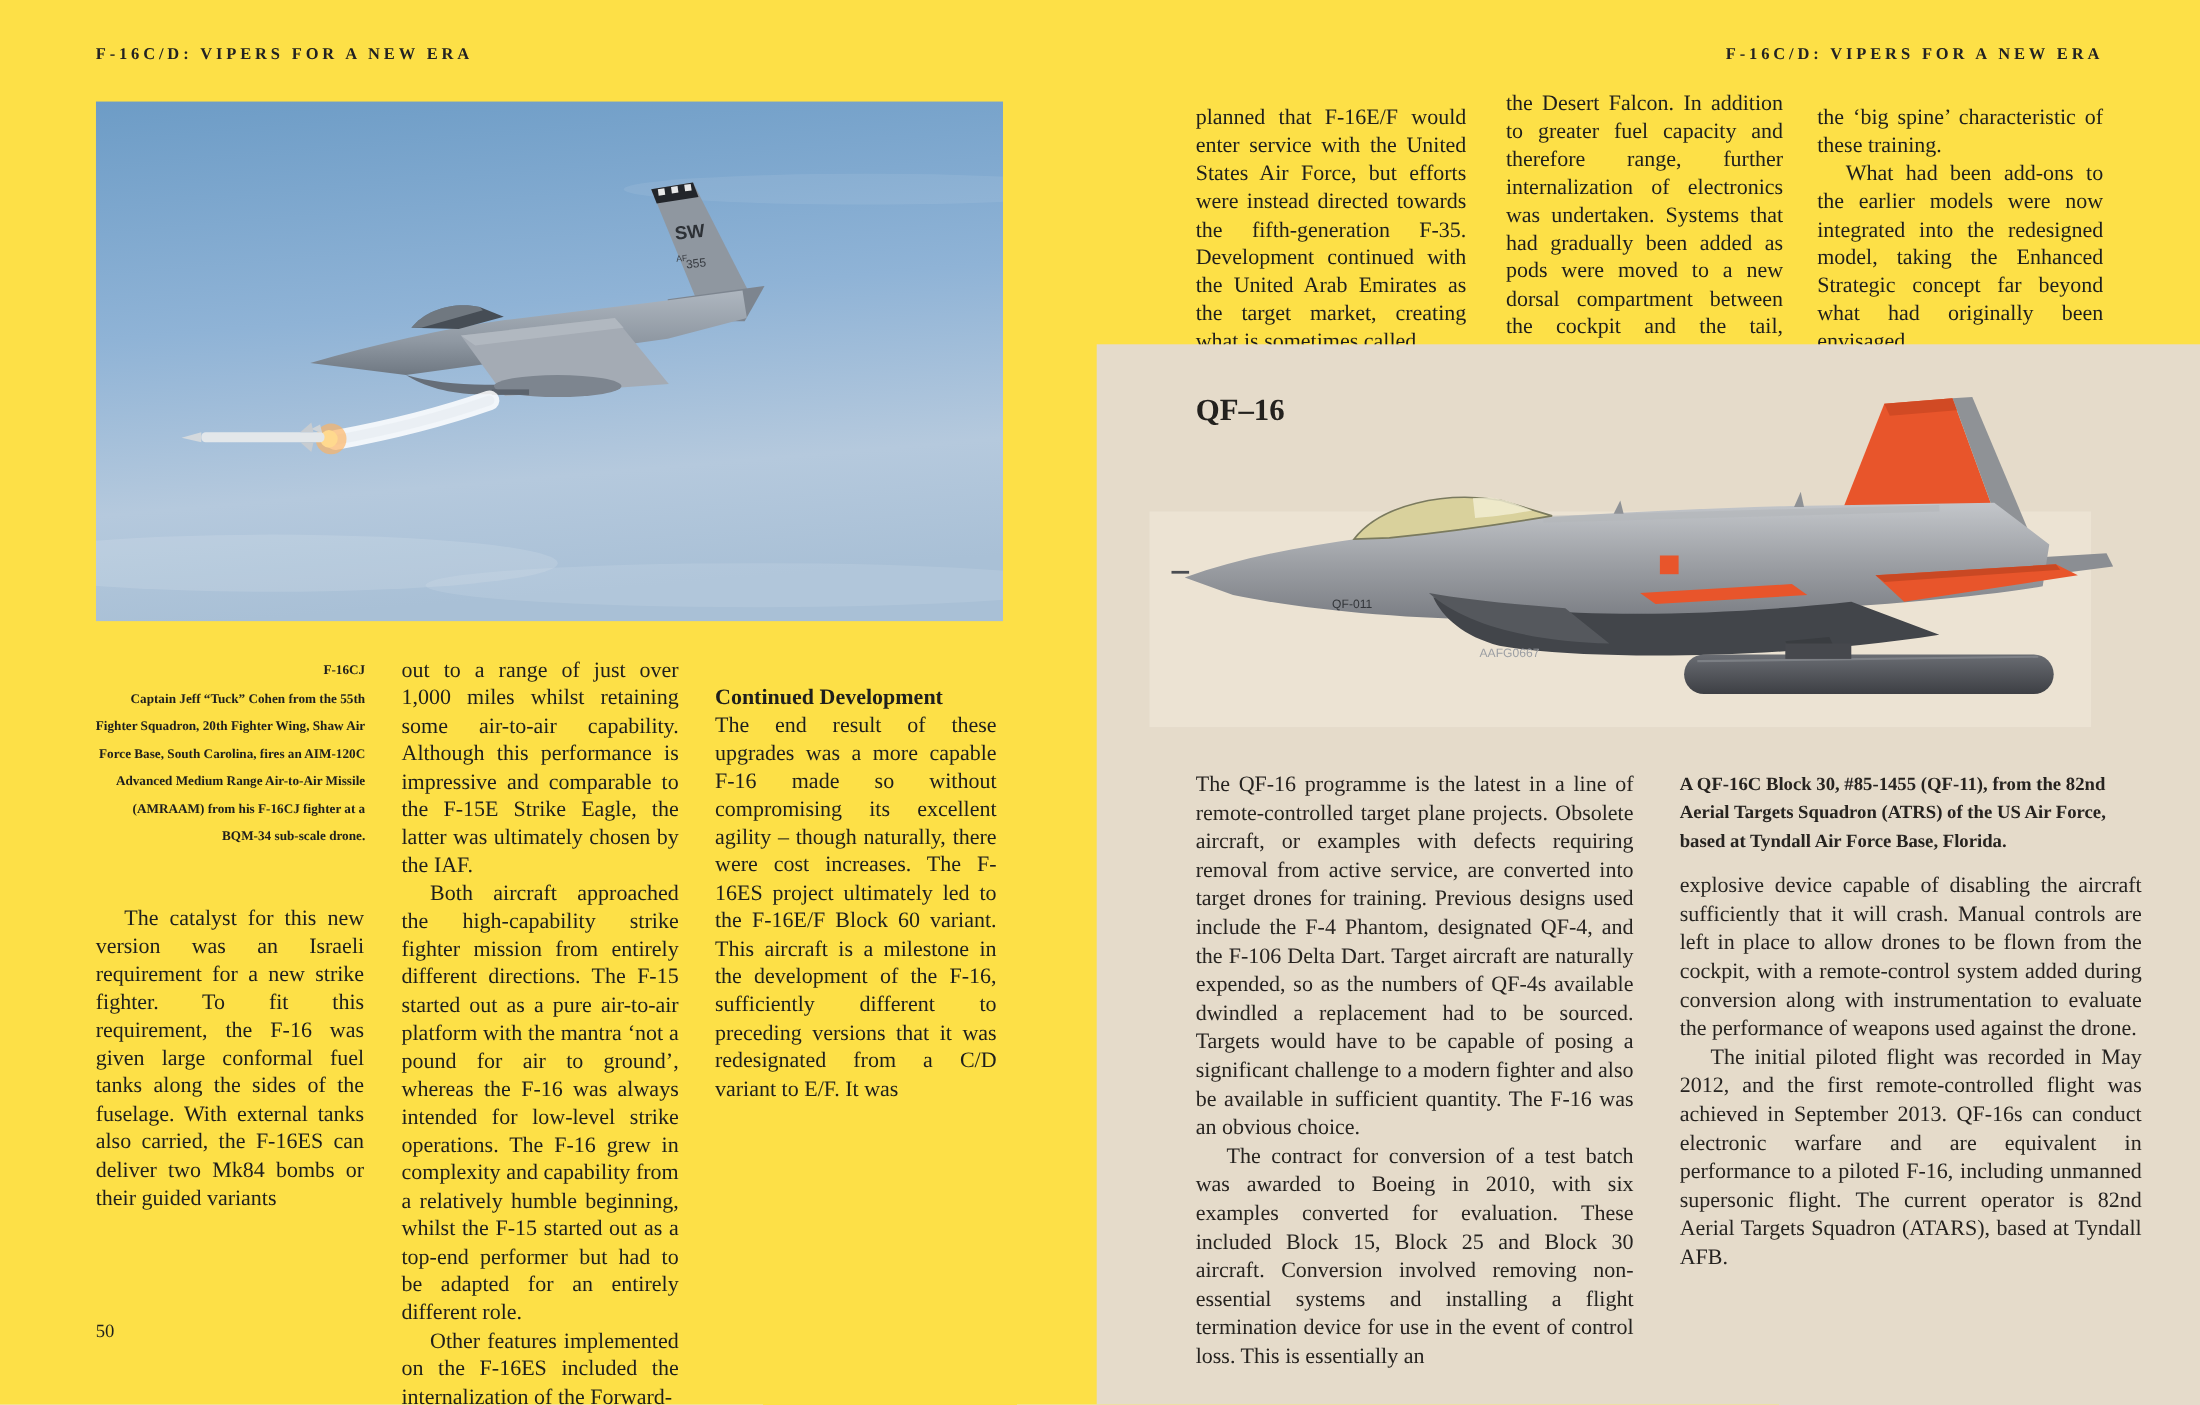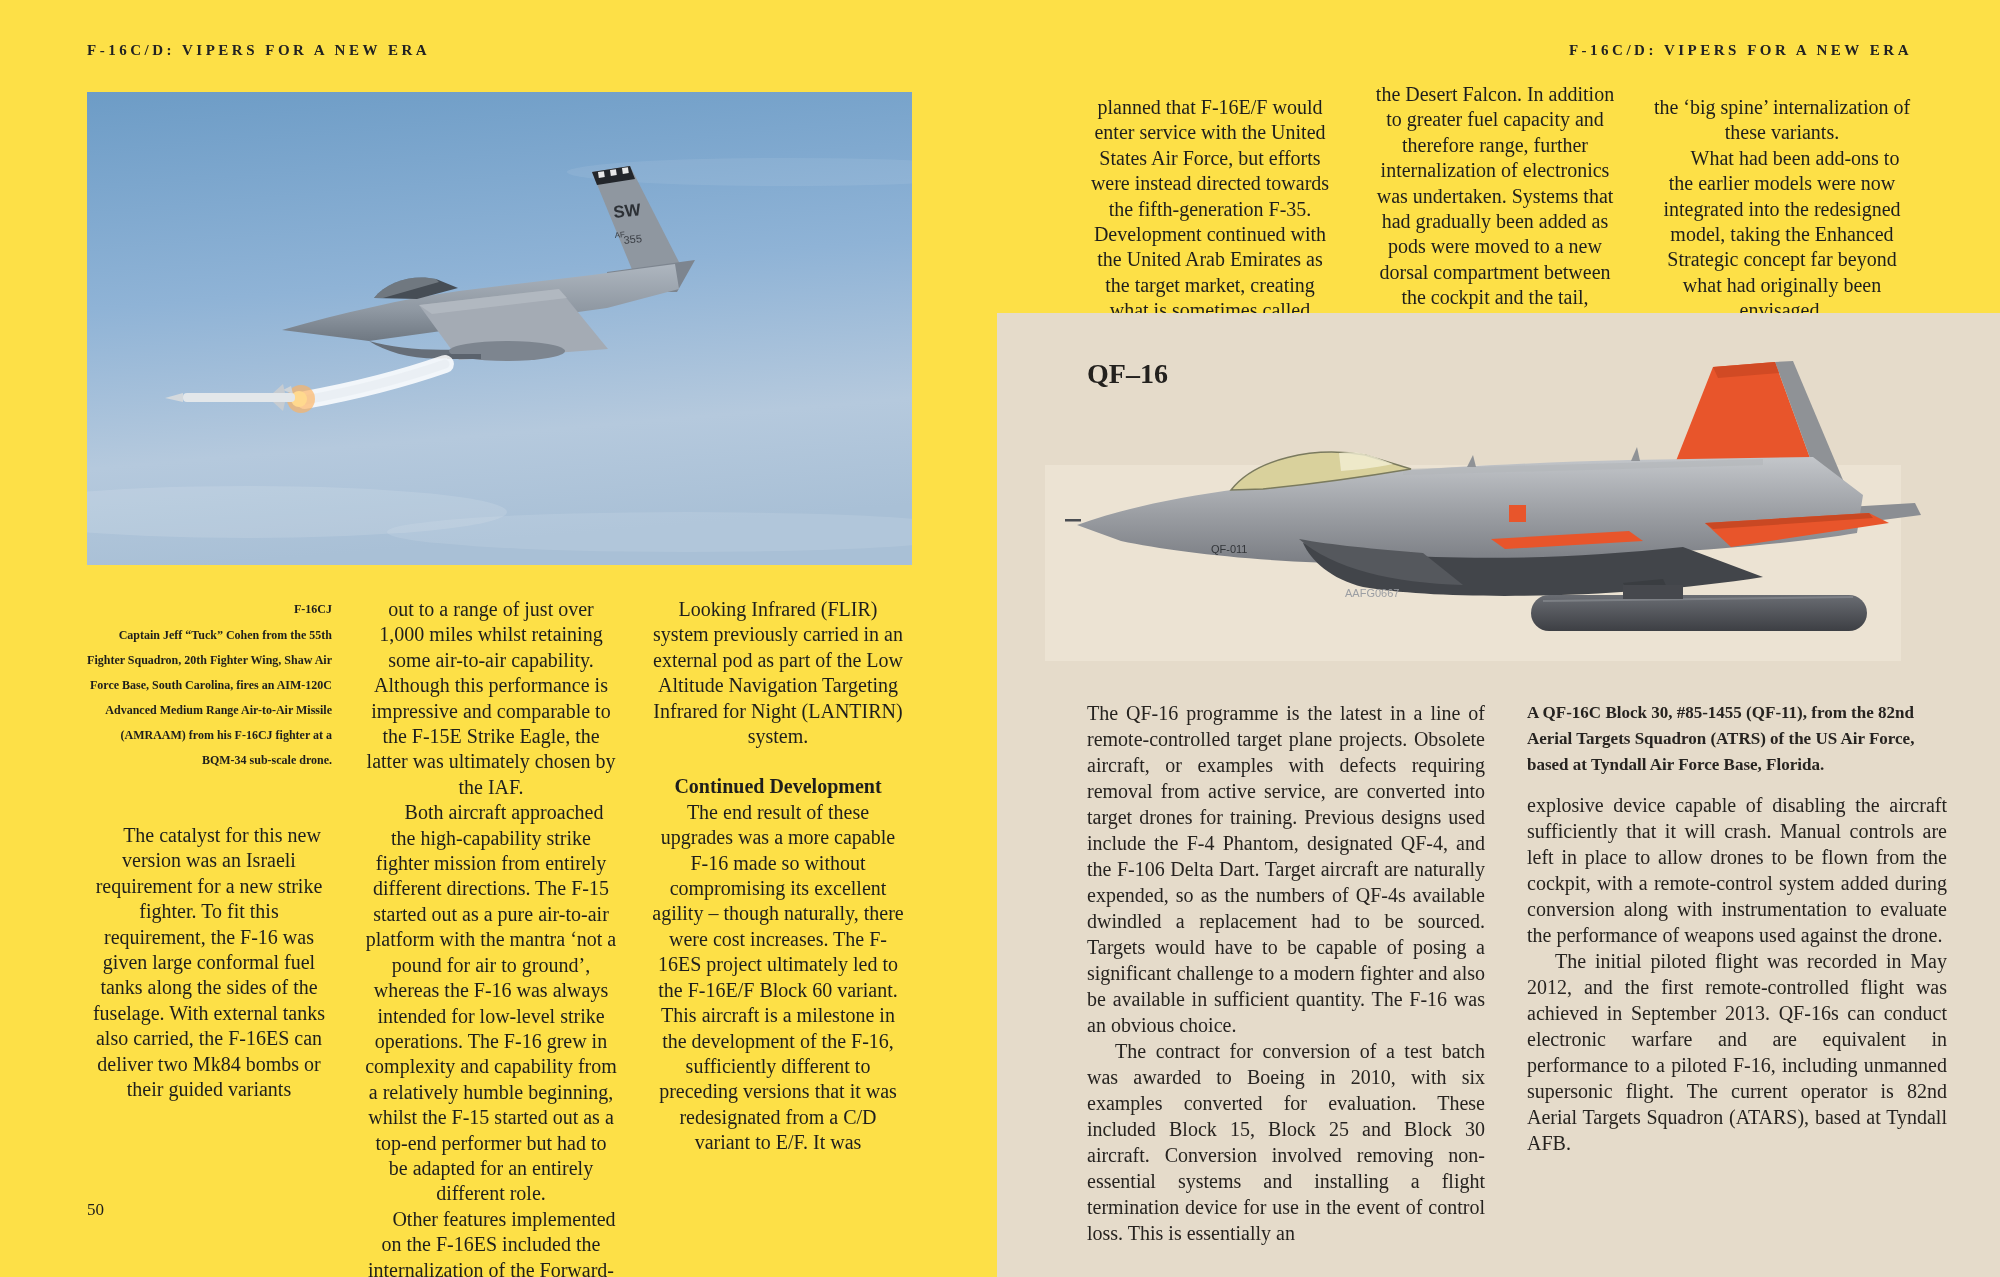--- a/index.html
+++ b/index.html
@@ -17,21 +17,21 @@
     position:absolute;left:87px;top:92px;width:825px;height:473px;overflow:hidden;
   }
   .caption{
     position:absolute;left:87px;top:597px;width:245px;
     font-weight:bold;font-size:12px;line-height:25px;text-align:right;
   }
   .caption .cap-title{display:block;margin:0 0 1px 0;}
   .body-col{
     position:absolute;font-size:20px;line-height:25.4px;text-align:justify;
   }
-  .body-col p{margin:0;text-align:center;}
+  .body-col p{margin:0;}
   .body-col p.indent{text-indent:26px;}
   .subhead{font-weight:bold;margin-top:25px !important;text-align:left;}
   .pagenum{position:absolute;left:87px;top:1200px;font-size:17px;}
   .qf-box{
     position:absolute;left:997px;top:313px;width:1003px;height:964px;
     background:#e5dbca;
   }
   .qf-heading{
     position:absolute;left:90px;top:45px;font-size:28px;font-weight:bold;color:#23211e;
   }
@@ -129,35 +129,34 @@
     <p class="indent">The catalyst for this new version was an Israeli requirement for a new strike fighter. To fit this requirement, the F-16 was given large conformal fuel tanks along the sides of the fuselage. With external tanks also carried, the F-16ES can deliver two Mk84 bombs or their guided variants</p>
   </div>
 
   <div class="body-col" style="left:365px;top:597px;width:252px;">
     <p>out to a range of just over 1,000 miles whilst retaining some air-to-air capability. Although this performance is impressive and comparable to the F-15E Strike Eagle, the latter was ultimately chosen by the IAF.</p>
     <p class="indent">Both aircraft approached the high-capability strike fighter mission from entirely different directions. The F-15 started out as a pure air-to-air platform with the mantra ‘not a pound for air to ground’, whereas the F-16 was always intended for low-level strike operations. The F-16 grew in complexity and capability from a relatively humble beginning, whilst the F-15 started out as a top-end performer but had to be adapted for an entirely different role.</p>
     <p class="indent">Other features implemented on the F-16ES included the internalization of the Forward-</p>
   </div>
 
   <div class="body-col" style="left:650px;top:597px;width:256px;">
-    <p>Looking Infrared (FLIR) system previously carried in an external pod as part of the Low Altitude Navigation Targeting Infrared for Night (LANTIRN) system.</p>
     <p class="subhead">Continued Development</p>
     <p>The end result of these upgrades was a more capable F-16 made so without compromising its excellent agility – though naturally, there were cost increases. The F-16ES project ultimately led to the F-16E/F Block 60 variant. This aircraft is a milestone in the development of the F-16, sufficiently different to preceding versions that it was redesignated from a C/D variant to E/F.  It was</p>
   </div>
 
   <div class="pagenum">50</div>
 
   <div class="body-col" style="left:1087px;top:95px;width:246px;">
     <p>planned that F-16E/F would enter service with the United States Air Force, but efforts were instead directed towards the fifth-generation F-35. Development continued with the United Arab Emirates as the target market, creating what is sometimes called</p>
   </div>
   <div class="body-col" style="left:1369px;top:82px;width:252px;">
     <p>the Desert Falcon. In addition to greater fuel capacity and therefore range, further internalization of electronics was undertaken. Systems that had gradually been added as pods were moved to a new dorsal compartment between the cockpit and the tail, creating</p>
   </div>
   <div class="body-col" style="left:1652px;top:95px;width:260px;">
-    <p>the ‘big spine’ internalization of these variants.</p>
+    <p>the ‘big spine’ characteristic of these training.</p>
     <p class="indent">What had been add-ons to the earlier models were now integrated into the redesigned model, taking the Enhanced Strategic concept far beyond what had originally been envisaged.</p>
   </div>
 
   <div class="qf-box">
     <div class="qf-heading">QF–16</div>
     <div class="qf-panel"></div>
 
     <div class="qf-art">
       <svg width="864" height="318" viewBox="0 0 864 318">
         <defs>

